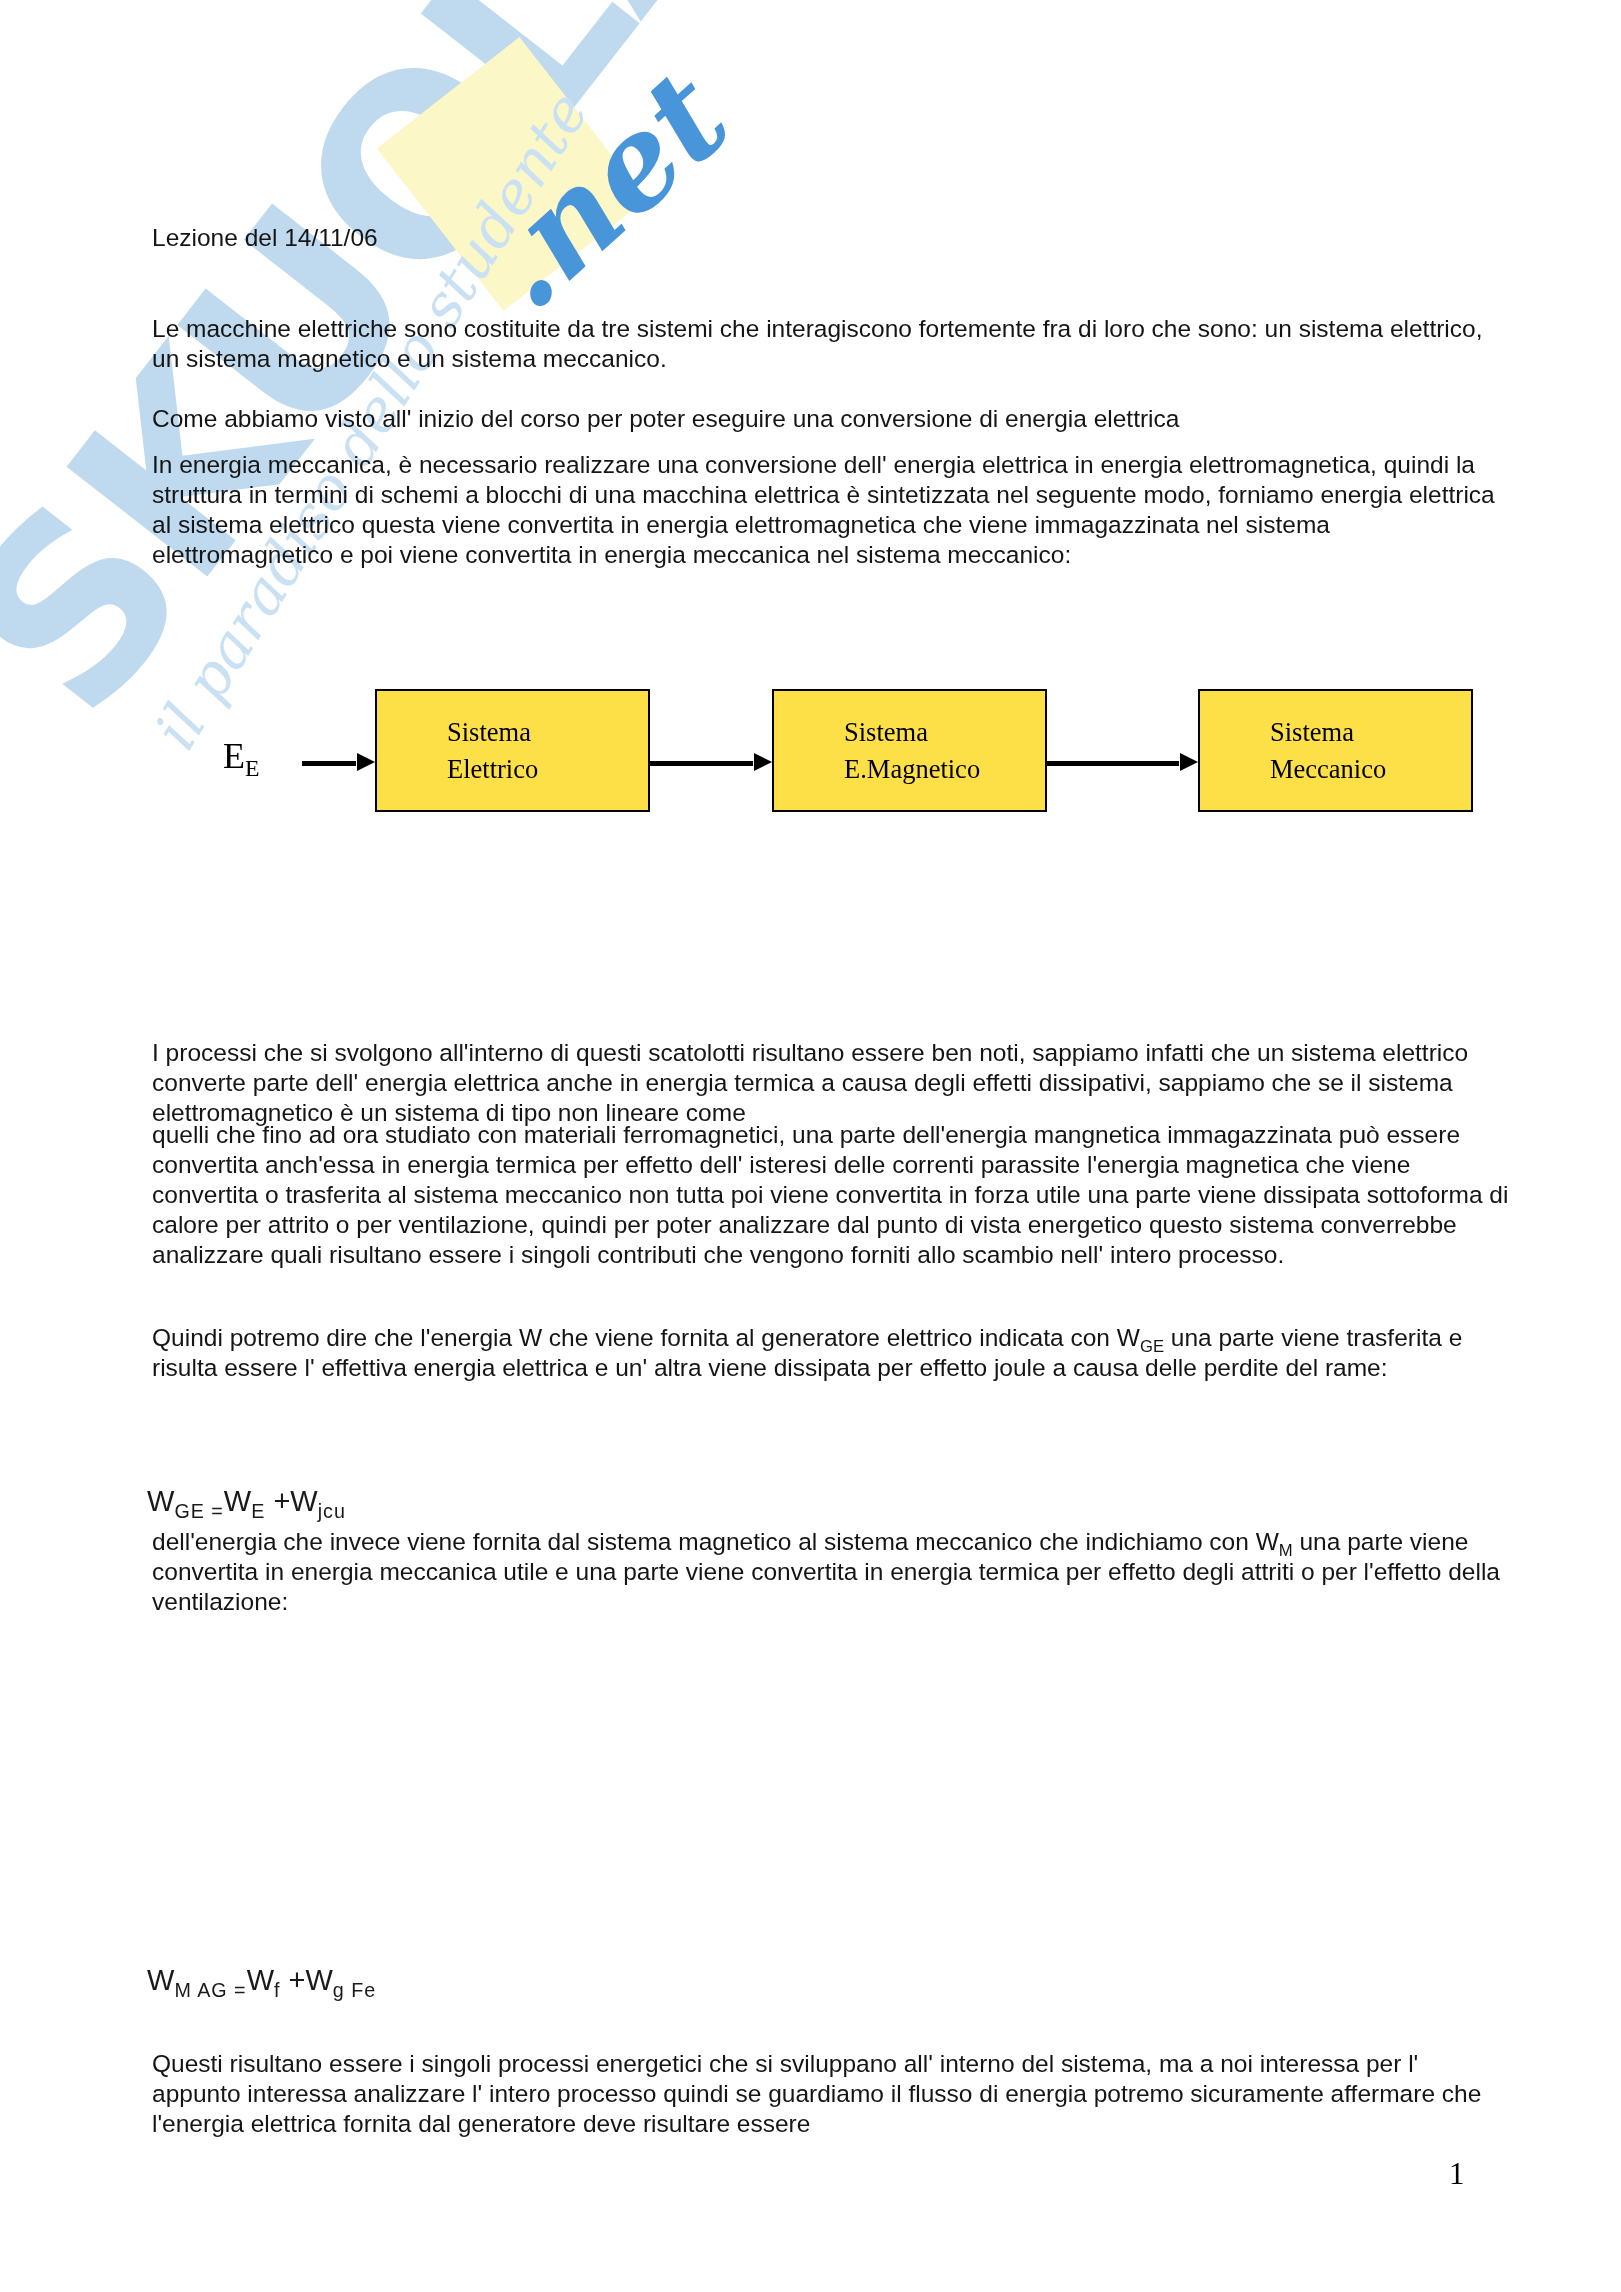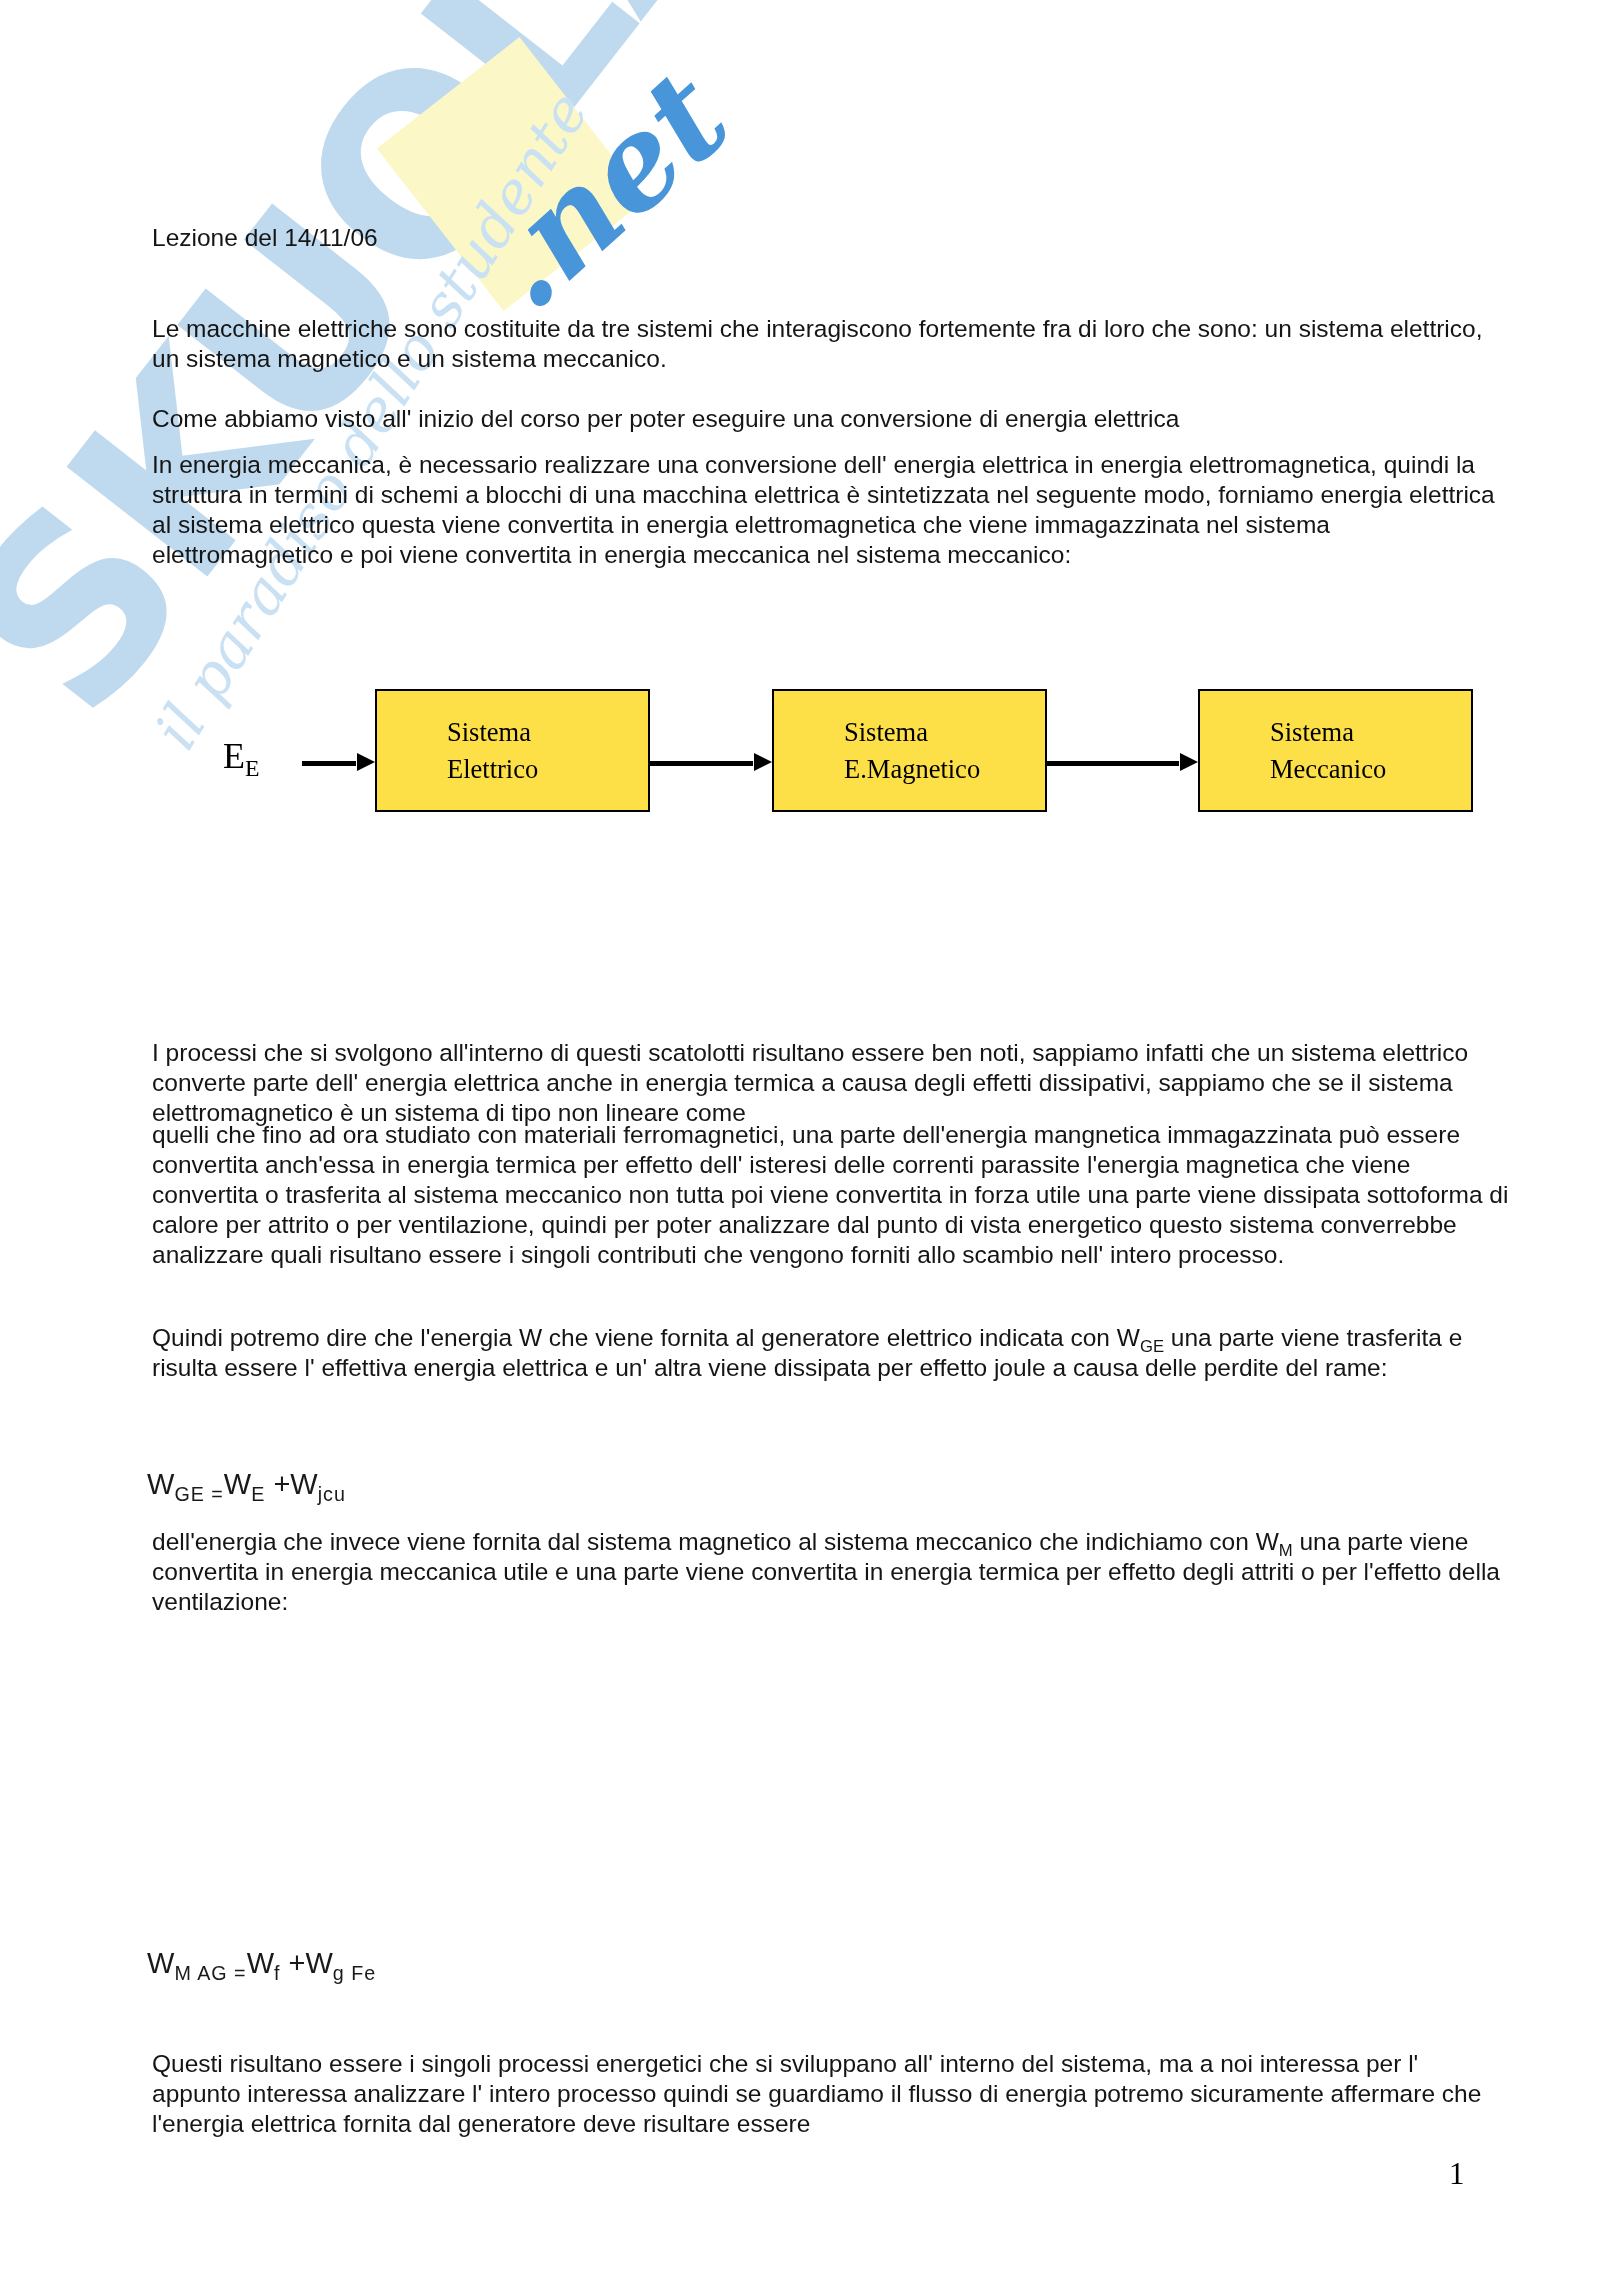--- a/index.html
+++ b/index.html
@@ -55,20 +55,21 @@
   .p4{top:1038px;}
   .p5{top:1120px;}
   .p6{top:1323px;}
   .p7{top:1527px;}
   .p8{top:1825px;}
   .p9{top:2049px;}
   .formula{
     position:absolute;left:147px;width:1358px;
     font-size:29px;line-height:33px;color:#1a1a1a;
     font-family:"Liberation Sans", sans-serif;
+    margin-top:17px;
   }
   .formula sub{font-size:.68em;letter-spacing:1px;}
   .f1{top:1468px;}
   .f2{top:1725px;text-align:center;}
   .f3{top:1947px;}
   
   .diagram{position:absolute;left:0;top:0;width:100%;height:100%;}
   .ee-label{
     position:absolute;left:223px;top:735px;
     font-family:"Liberation Serif", serif;font-size:36px;color:#000;

